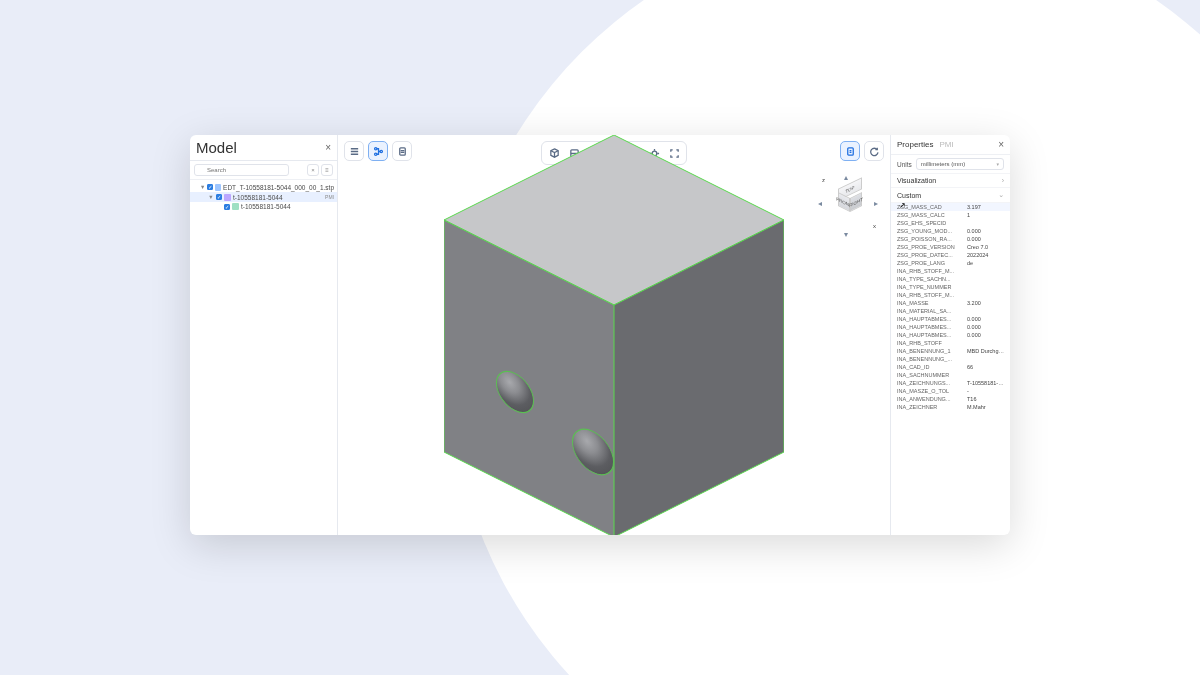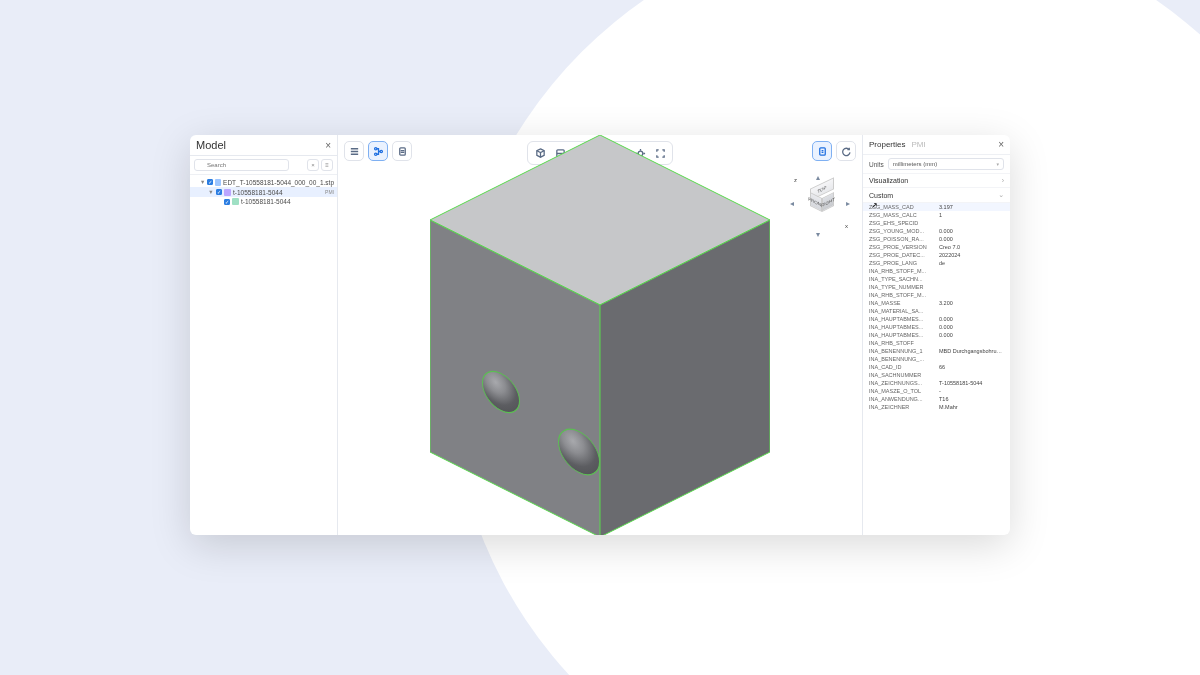--- a/index.html
+++ b/index.html
@@ -31,21 +31,21 @@
     width: 148px;
     border-right: 1px solid #e6e9ef;
     display: flex; flex-direction: column;
     font-size: 7px;
   }
   .model-header {
     display: flex; align-items: center;
     padding: 4px 6px;
     border-bottom: 1px solid #e6e9ef;
   }
-  .model-header span { font-size: 11px; color: #333; }
+  .model-header span { font-size: 15px; color: #333; }
   .model-header .close { margin-left: auto; font-size: 10px; color: #666; cursor: pointer; }
   .search-row { display: flex; align-items: center; padding: 3px 4px; gap: 3px; border-bottom: 1px solid #eef0f4;}
   .search-input {
     flex: 1; border: 1px solid #e0e3ea; border-radius: 3px;
     font-size: 6px; padding: 2px 3px 2px 12px; color: #999;
     background: #fff;
     position: relative;
   }
   .search-wrap { position: relative; flex:1; }
   .search-wrap::before {
@@ -128,21 +128,21 @@
     border-radius:50%;
     background: radial-gradient(circle at 35% 30%, #a8a9ad 0%, #8c8d91 28%, #5c5d61 60%, #4c4d50 100%);
     transform: scaleX(1) skewY(26deg);
     border:1px solid #5bbf52;
   }
   .hole.h1 { left:52px; top:238px; width:38px; height:38px; transform: skewY(26deg) scaleY(1);}
   .hole.h2 { left:128px; top:296px; width:42px; height:42px; transform: skewY(26deg) scaleY(1);}
 
   
   .props {
-    width: 148px;
+    width: 120px;
     border-left: 1px solid #e6e9ef;
     display:flex; flex-direction:column;
     font-size: 6.5px;
     color: #555;
     overflow: hidden;
   }
   .props-header {
     display:flex; align-items:center; padding:4px 6px; gap:6px;
     border-bottom:1px solid #eef0f4;
   }

